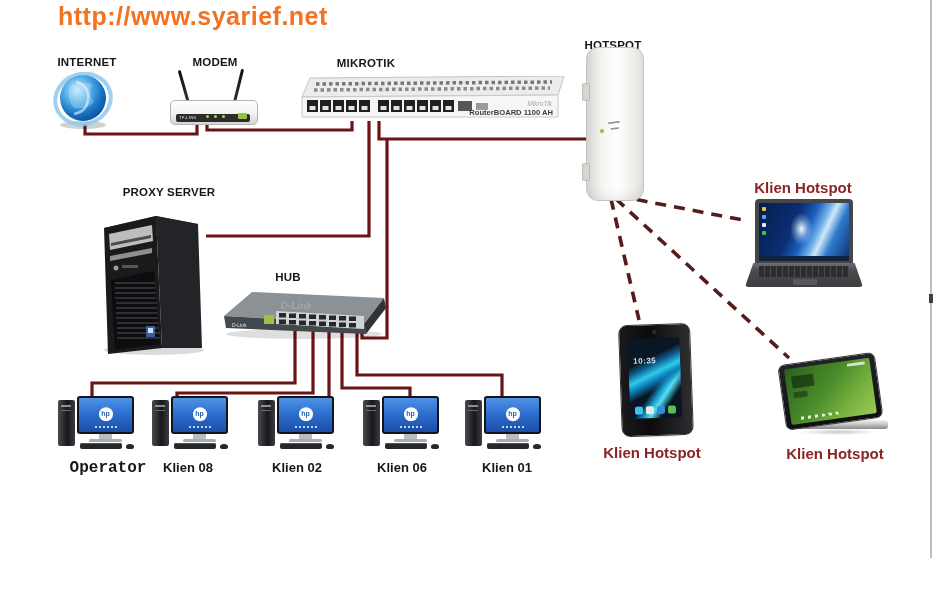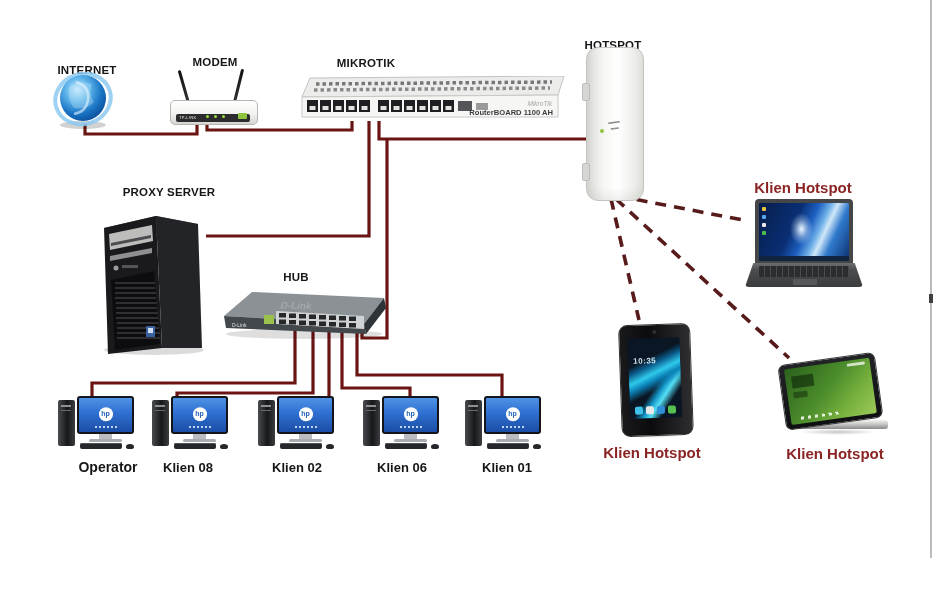--- a/index.html
+++ b/index.html
@@ -113,27 +113,28 @@
       <polyline points="342,331 342,388 410,388 410,400"></polyline>
       <polyline points="357,332 357,375 502,375 502,398"></polyline>
     </g>
     <g fill="none" stroke-width="3.6" stroke-dasharray="11 8" stroke="#571b1b">
       <line x1="618" y1="196" x2="748" y2="221"></line>
       <line x1="611" y1="199" x2="639" y2="320"></line>
       <line x1="616" y1="199" x2="789" y2="358"></line>
     </g>
   </svg>
 
-
-  <div class="abs node-label" style="left:47px;top:56px;width:80px;margin-top:8px;">INTERNET</div>
+  <div class="abs url-title">http://www.syarief.net</div>
+
+  <div class="abs node-label" style="left:47px;top:56px;width:80px;">INTERNET</div>
   <div class="abs node-label" style="left:175px;top:56px;width:80px;">MODEM</div>
   <div class="abs node-label" style="left:326px;top:57px;width:80px;">MIKROTIK</div>
   <div class="abs node-label" style="left:573px;top:39px;width:80px;">HOTSPOT</div>
   <div class="abs node-label" style="left:109px;top:186px;width:120px;">PROXY SERVER</div>
-  <div class="abs node-label" style="left:266px;top:271px;width:60px;">HUB</div>
+  <div class="abs node-label" style="left:258px;top:271px;width:60px;">HUB</div>
 
   <div class="abs device" style="left:52px;top:72px;width:64px;height:58px;">
     <svg width="64" height="58" viewBox="0 0 64 58">
       <defs>
         <radialGradient id="gb" cx="38%" cy="32%" r="75%">
           <stop offset="0%" stop-color="#cdeeff"></stop>
             <stop offset="35%" stop-color="#5db4ea"></stop>
           <stop offset="70%" stop-color="#1a74c4"></stop>
             <stop offset="100%" stop-color="#0a4a96"></stop>
         </radialGradient>
@@ -345,21 +346,21 @@
           <div class="hplogo">hp</div>
           <u></u>
         </div>
       </div>
     <div class="stand"></div>
       <div class="base"></div>
     <div class="kb"></div>
     <div class="mouse"></div>
   </div>
 
-  <div class="abs pc-label" style="left:58px;top:459px;width:100px;font-size:14px;">Operator</div>
+  <div class="abs pc-label" style="left:58px;top:459px;width:100px;font-size:16px;font-family:Liberation Mono, monospace;">Operator</div>
   <div class="abs pc-label" style="left:140px;top:460px;width:96px;">Klien 08</div>
   <div class="abs pc-label" style="left:249px;top:460px;width:96px;">Klien 02</div>
   <div class="abs pc-label" style="left:354px;top:460px;width:96px;">Klien 06</div>
   <div class="abs pc-label" style="left:459px;top:460px;width:96px;">Klien 01</div>
 
   <div class="abs wifi-label" style="left:743px;top:179px;width:120px;">Klien Hotspot</div>
   <div class="abs device laptop" style="left:745px;top:197px;width:118px;height:92px;">
     <div class="lid">
       <div class="lscreen">
         <div class="glow"></div>

